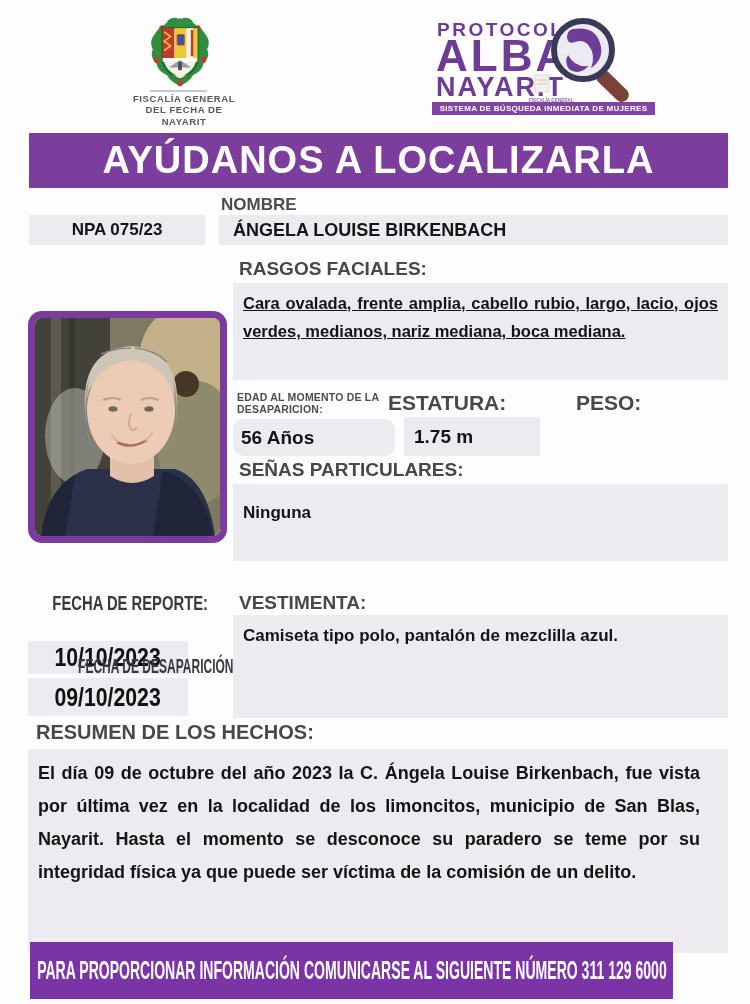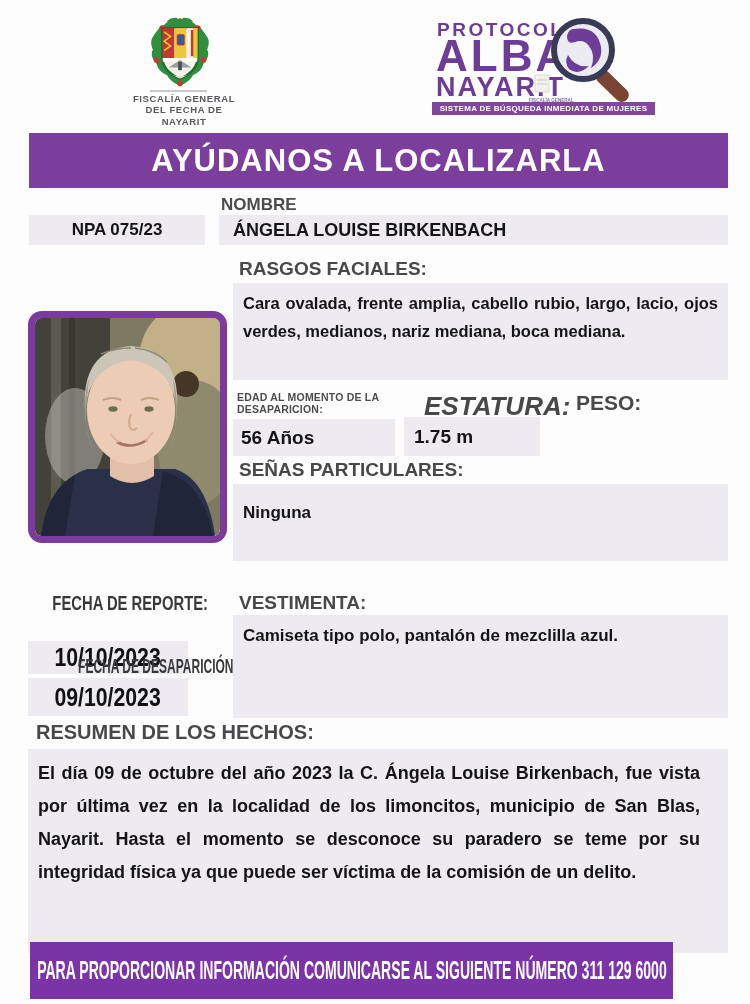--- a/index.html
+++ b/index.html
@@ -38,21 +38,21 @@
     left:432px;top:102px;width:223px;height:13px;background:var(--strip-bg);
     color:#fff;font-size:8px;font-weight:bold;text-align:center;line-height:13px;
     letter-spacing:.3px;white-space:nowrap;
   }
 
   
   .banner{
     left:29px;top:133px;width:699px;height:55px;background:var(--purple-banner);
     display:flex;align-items:center;justify-content:center;
   }
-  .banner span{color:#fff;font-size:31px;font-weight:bold;letter-spacing:1px;white-space:nowrap;}
+  .banner span{color:#fff;font-size:38px;font-weight:bold;letter-spacing:1px;white-space:nowrap;}
 
   
   .nombre-label{left:221px;top:195px;font-size:17px;font-weight:bold;color:#4c4c4e;}
   .npa-box{
     left:29px;top:215px;width:176px;height:30px;background:var(--box-bg);
     display:flex;align-items:center;justify-content:center;
     font-size:17px;font-weight:bold;color:#1c1c1c;
   }
   .name-box{
     left:219px;top:215px;width:509px;height:30px;background:var(--box-bg);
@@ -60,30 +60,30 @@
     font-size:18px;font-weight:bold;color:#151515;
   }
 
   
   .sec-heading{font-size:19px;font-weight:bold;color:var(--heading);white-space:nowrap;}
   .gray-box{background:var(--box-bg);color:var(--text);font-weight:bold;}
 
   .rasgos-heading{left:239px;top:258px;}
   .rasgos-box{
     left:233px;top:283px;width:495px;height:97px;padding:6px 10px;
-    font-size:16.5px;line-height:28px;text-align:justify;
+    font-size:16.5px;line-height:28px;text-align:justify;text-decoration:underline;
   }
 
   .edad-label{
     left:237px;top:392px;font-size:10.5px;font-weight:bold;color:#4c4c4e;
     line-height:11.5px;letter-spacing:.2px;
   }
-  .estatura-label{left:424px;top:391px;font-size:26px;font-style:italic;}
+  .estatura-label{left:388px;top:391px;font-size:21px;}
   .peso-label{left:576px;top:391px;font-size:21px;}
-  .edad-box{left:233px;top:419px;width:162px;height:37px;font-size:19px;line-height:37px;padding-left:8px;}
+  .edad-box{left:233px;top:419px;width:162px;height:37px;font-size:19px;line-height:37px;padding-left:8px;border-radius:10px;}
   .estatura-box{left:404px;top:417px;width:136px;height:39px;font-size:19px;line-height:39px;padding-left:10px;}
   .peso-box{left:573px;top:417px;width:152px;height:39px;font-size:19px;line-height:39px;padding-left:14px;}
 
   .senas-heading{left:239px;top:459px;}
   .senas-box{left:233px;top:484px;width:495px;height:77px;padding:16px 10px;font-size:17px;line-height:26px;}
 
   
   .photo-frame{
     left:28px;top:311px;width:199px;height:232px;
     border:7px solid var(--purple-frame);border-radius:14px;overflow:hidden;background:#fff;

